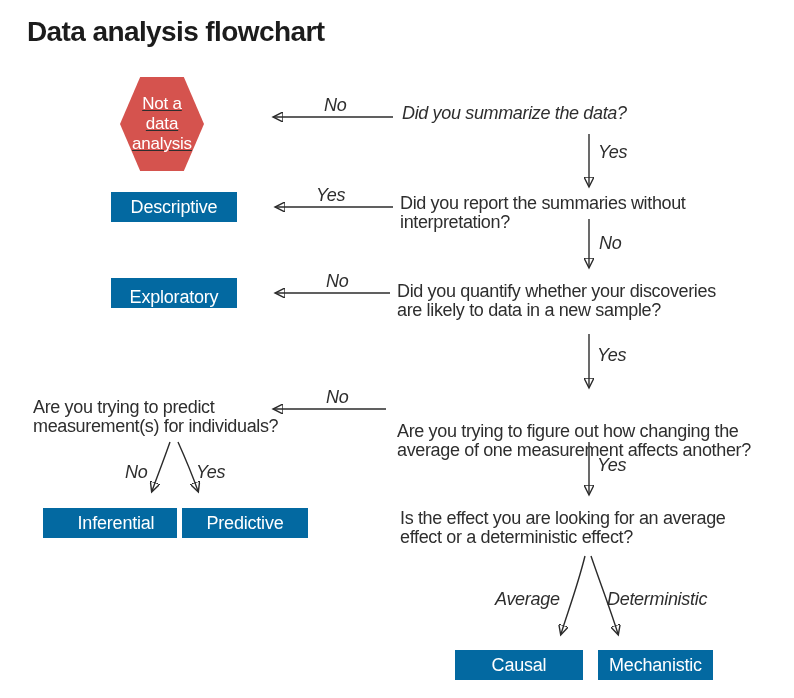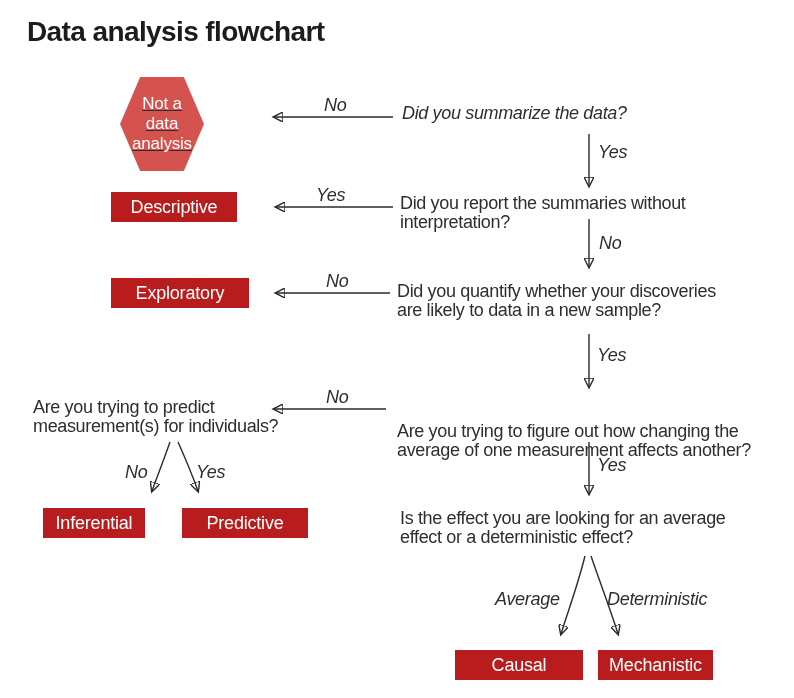--- a/index.html
+++ b/index.html
@@ -15,36 +15,36 @@
   .arrows path{stroke:#2b2b2b;stroke-width:1.4;fill:none;}
   .hex{
     position:absolute;left:120px;top:77px;width:84px;height:94px;
     background:#d5534e;
     clip-path:polygon(24% 0%,76% 0%,100% 50%,76% 100%,24% 100%,0% 50%);
     display:flex;align-items:center;justify-content:center;text-align:center;text-decoration:underline;
   }
   .hex .hex-text{color:#ffffff;font-size:17px;line-height:20px;letter-spacing:-0.2px;}
   .hex .hex-text span{display:block;}
   .term{
-    position:absolute;height:30px;background:#b91c1c;color:#ffffff;
+    position:absolute;height:30px;background:#0369a1;color:#ffffff;
     display:flex;align-items:center;justify-content:center;
     font-size:18px;letter-spacing:-0.2px;white-space:nowrap;
   }
   .q{
     position:absolute;font-size:18px;line-height:19px;letter-spacing:-0.35px;
     color:#2e2e2e;white-space:nowrap;
   }
   .q span{display:block;}
   .lbl{
     position:absolute;font-size:18px;font-style:italic;letter-spacing:-0.3px;
     color:#2e2e2e;white-space:nowrap;
   }
   .t-descriptive{left:111px;top:192px;width:126px;}
-  .t-exploratory{left:111px;top:278px;width:138px;}
-  .t-inferential{left:43px;top:508px;width:102px;}
+  .t-exploratory{left:111px;top:278px;width:126px;align-items:flex-end;}
+  .t-inferential{left:43px;top:508px;width:122px;padding-left:12px;}
   .t-predictive{left:182px;top:508px;width:126px;}
   .t-causal{left:455px;top:650px;width:128px;}
   .t-mechanistic{left:598px;top:650px;width:115px;}
   .q-summarize{left:402px;top:104px;font-style:italic;}
   .q-report{left:400px;top:194px;}
   .q-quantify{left:397px;top:282px;}
   .q-average-change{left:397px;top:398px;margin-top:24px;}
   .q-predict{left:33px;top:398px;}
   .q-effect{left:400px;top:509px;}
   .l-summarize-no{left:324px;top:95px;}

